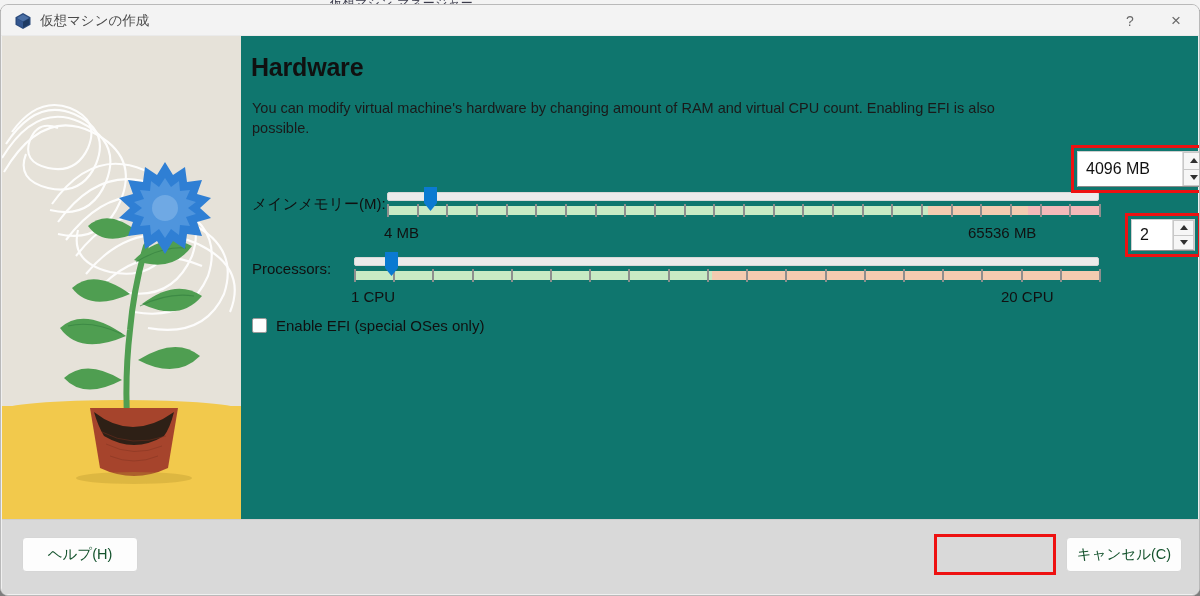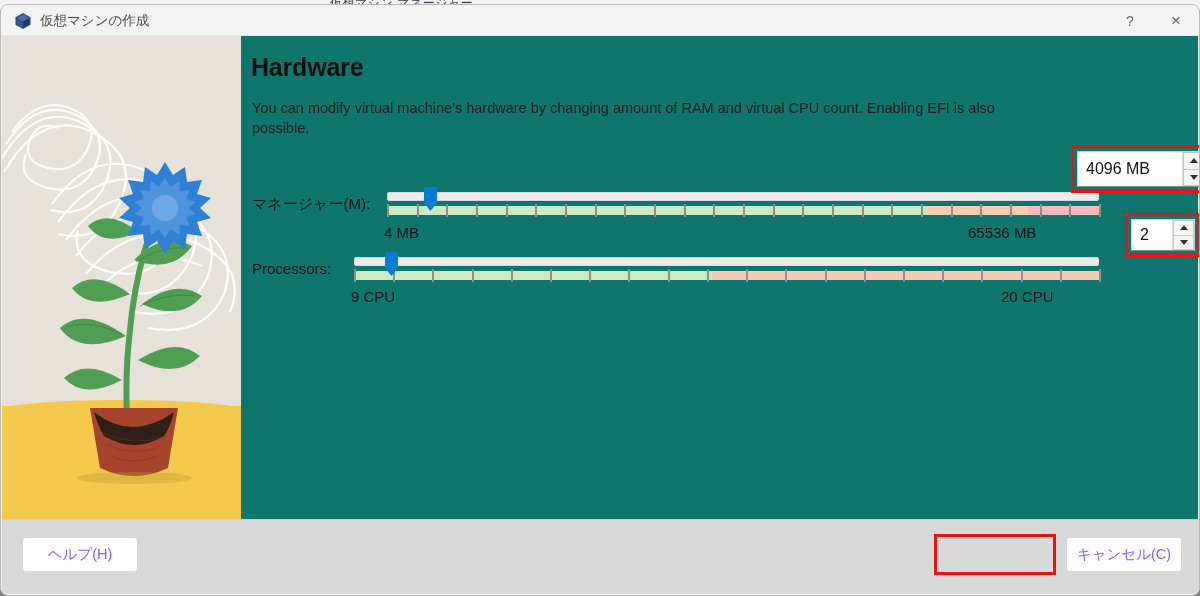--- a/index.html
+++ b/index.html
@@ -258,21 +258,21 @@
     position: absolute;
     top: 17px;
     height: 35px;
     background: #fdfdfd;
     border: 1px solid #d6d6d6;
     border-radius: 4px;
     display: flex;
     align-items: center;
     justify-content: center;
     font-size: 14.5px;
-    color: #8b5cf6;
+    color: #14532d;
     white-space: nowrap;
   }
   #btn-help   { left: 20px;  width: 116px; }
   #btn-back   { left: 803px; width: 116px; }
   #btn-next   { left: 935px; width: 116px; }
   #btn-cancel { left: 1064px; width: 116px; }
   #next-annot {
     position: absolute;
     left: 932px; top: 14px;
     width: 122px; height: 41px;
@@ -354,21 +354,21 @@
       </g>
       <ellipse cx="132" cy="442" rx="58" ry="6" fill="#b8952f" opacity="0.35"></ellipse>
     </svg>
   </div>
 
   <div id="content">
 
     <div id="page-title">Hardware</div>
     <div id="page-desc">You can modify virtual machine's hardware by changing amount of RAM and virtual CPU count. Enabling EFI is also possible.</div>
 
-    <div class="row-label" style="left:11px; top:159px;">マネージャー(M):</div>
+    <div class="row-label" style="left:11px; top:159px;">メインメモリー(M):</div>
 
     <div class="slider-wrap" id="mem-slider" style="left:146px; top:150px; width:712px;">
       <div class="groove"></div>
       <div class="scale" id="mem-scale">
           <div class="zone" style="width: 76%; background: rgb(200, 234, 196);"></div>
           <div class="zone" style="width: 14%; background: rgb(244, 203, 176);"></div>
           <div class="zone" style="width: 10%; background: rgb(244, 185, 185);"></div>
         </div>
       <div class="ticks" id="mem-ticks">
           <div class="tick" style="left: 0%;"></div>
@@ -450,36 +450,40 @@
           <div class="tick" style="left: 94.7368%;"></div>
           <div class="tick" style="left: 100%;"></div>
         </div>
       <div class="handle" id="cpu-handle" style="left: 5%;">
         <svg width="15" height="26" viewBox="0 0 15 26">
           <path d="M1 1 H14 V17 L7.5 25 L1 17 Z" fill="#0b7ad1"></path>
         </svg>
       </div>
     </div>
 
-    <div class="minmax" style="left:110px; top:252px;">9 CPU</div>
+    <div class="minmax" style="left:110px; top:252px;">1 CPU</div>
     <div class="minmax" style="left:760px; top:252px;">20 CPU</div>
 
     <div class="spin-annot" style="left:884px; top:177px; width:76px; height:44px;"></div>
     <div class="spinbox" id="cpu-spin" style="left:890px; top:183px; width:64px; height:32px;">
       <div class="spin-value">2</div>
       <div class="spin-buttons">
         <div class="spin-btn">
           <span class="arrow-up"></span>
         </div>
         <div class="spin-btn">
           <span class="arrow-dn"></span>
         </div>
       </div>
     </div>
 
+    <div id="efi-row">
+      <span id="efi-box"></span>
+      <span id="efi-label">Enable EFI (special OSes only)</span>
+    </div>
 
   </div>
 
   <div id="footer">
     <div class="btn" id="btn-help">ヘルプ(H)</div>
     <div id="next-annot"></div>
     <div class="btn" id="btn-cancel">キャンセル(C)</div>
   </div>
 
 </div>

